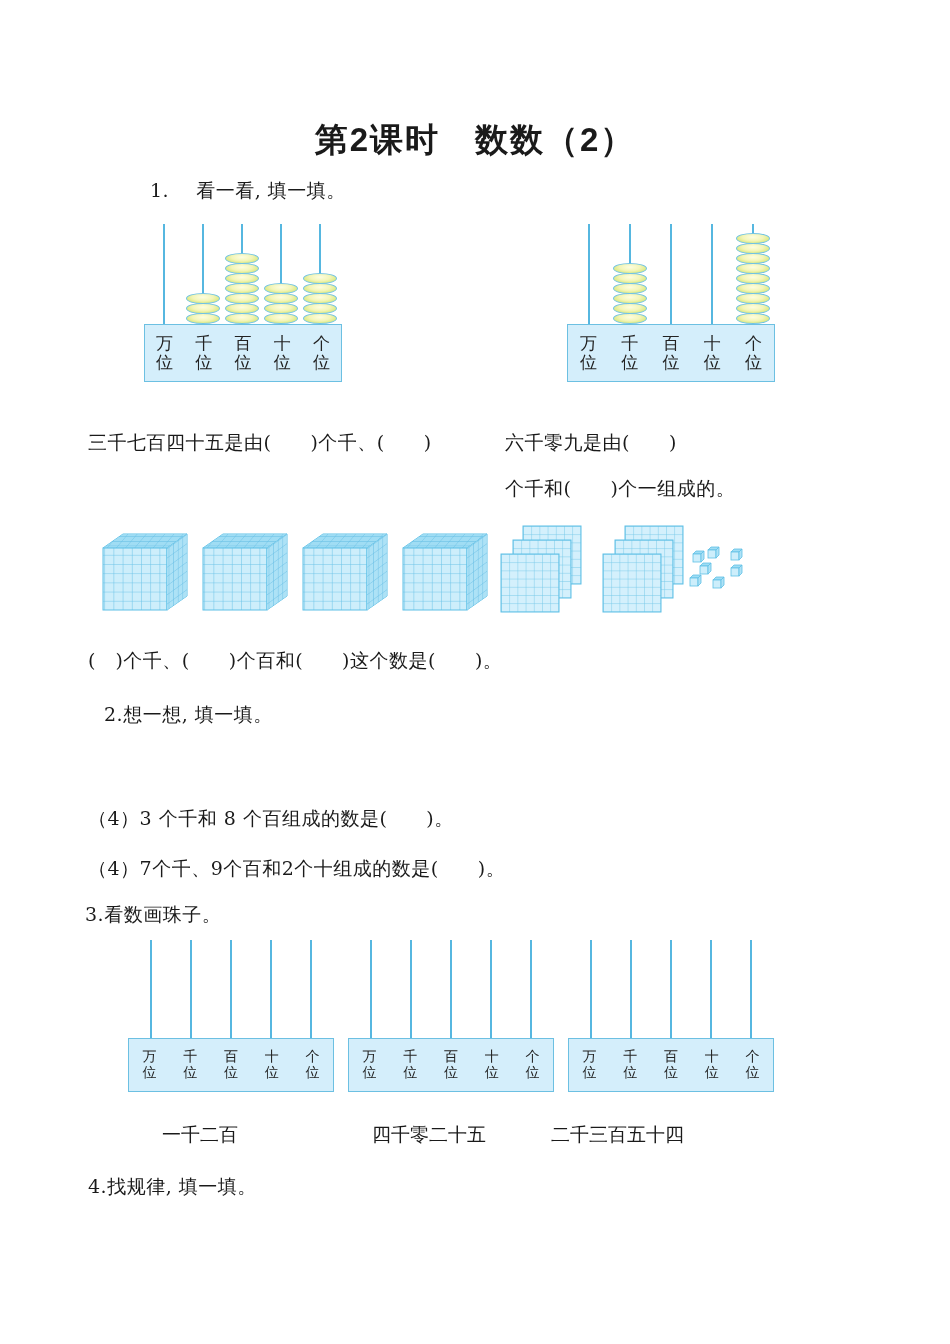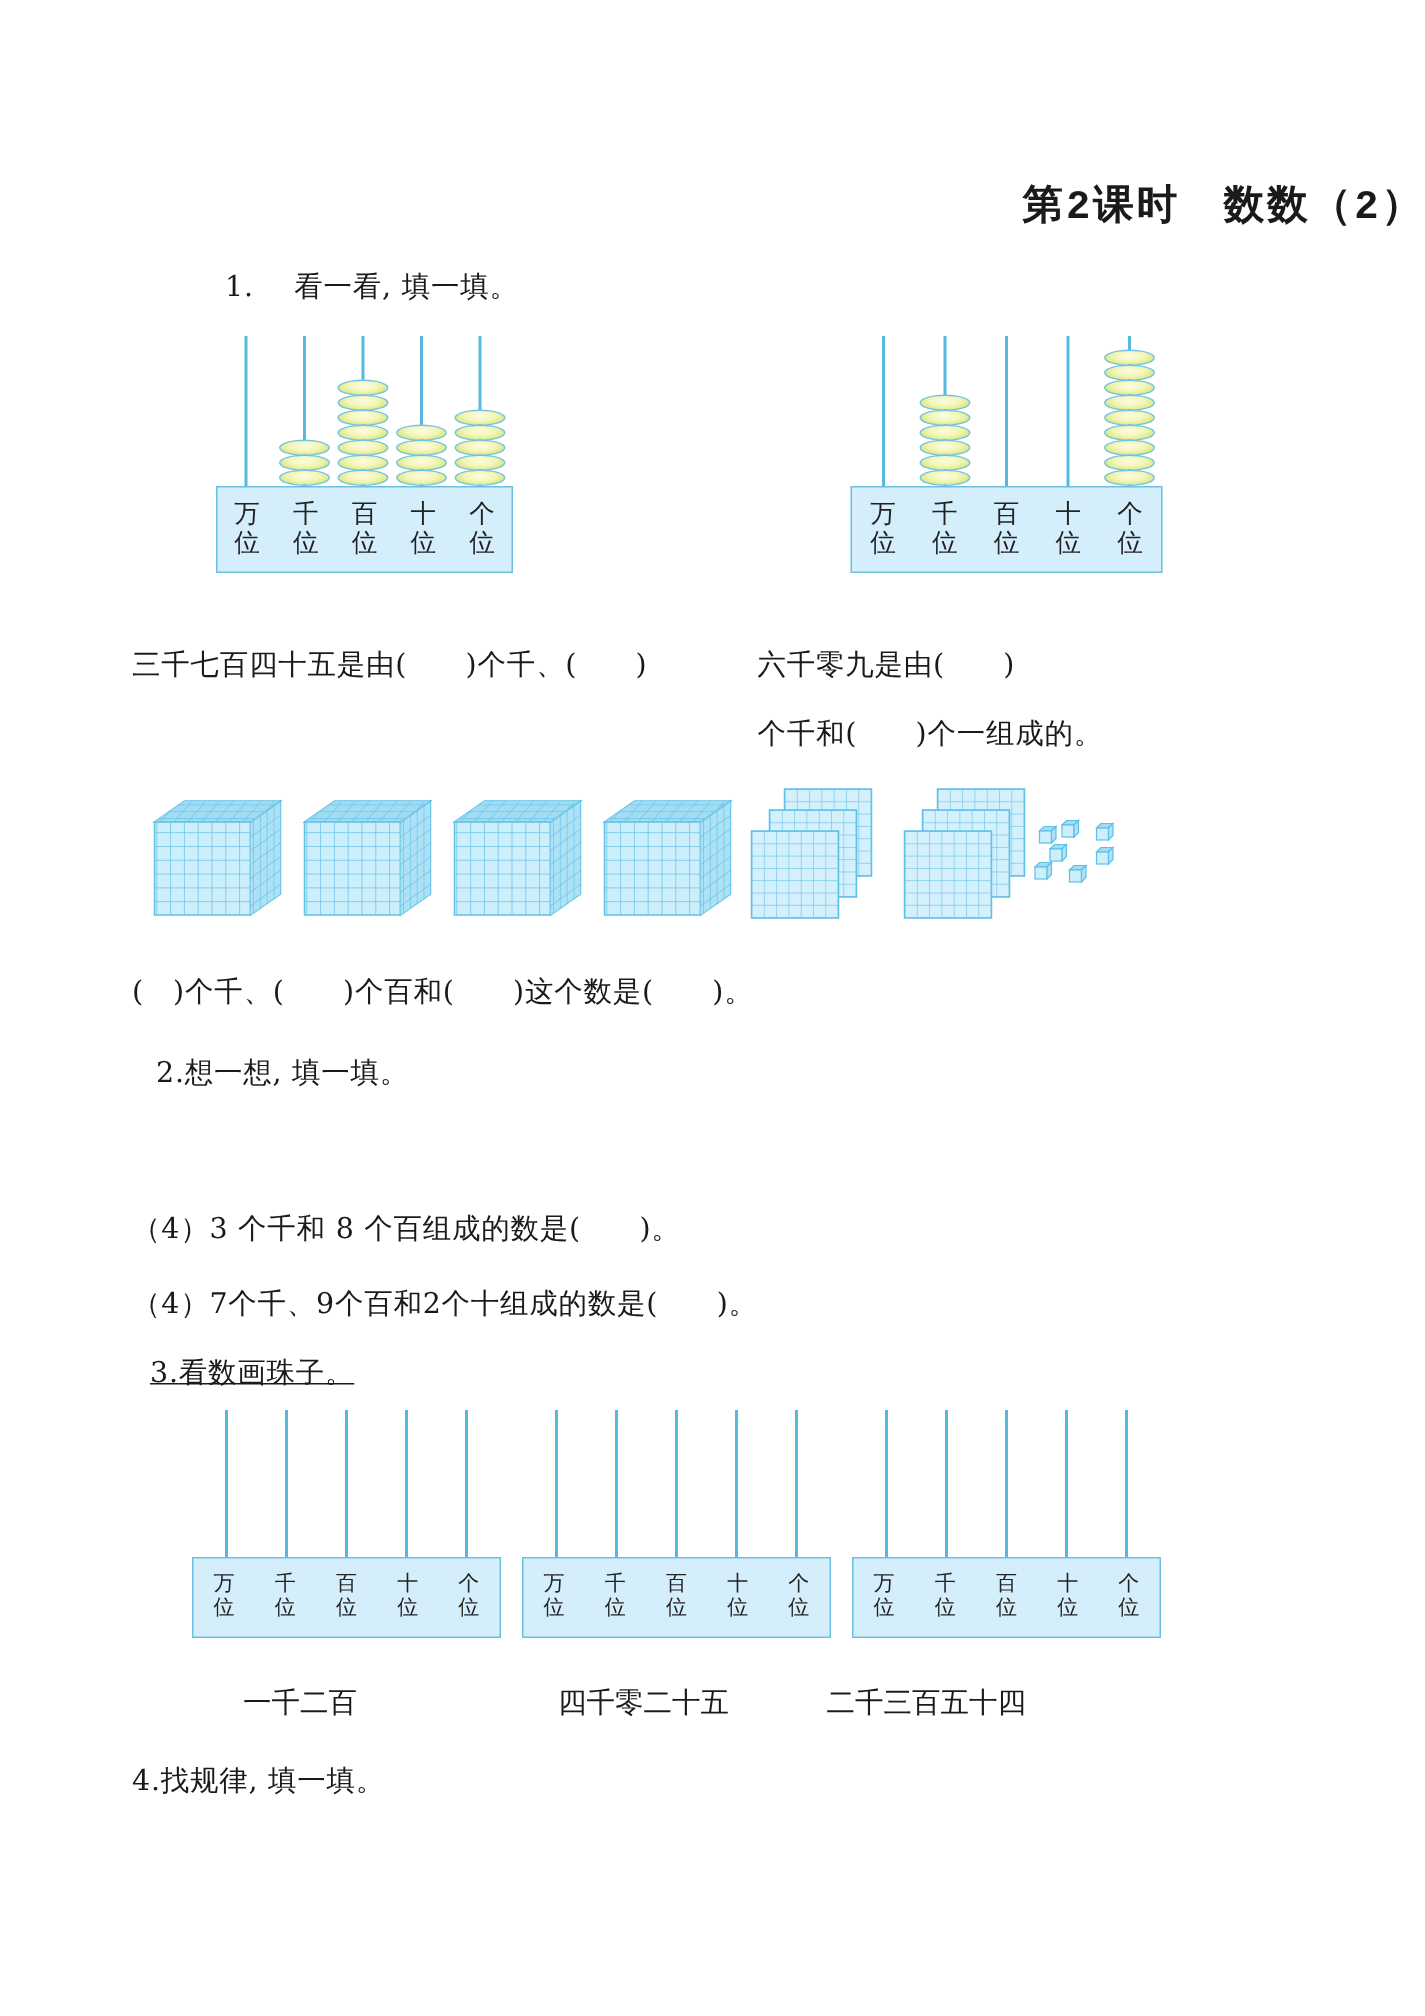--- a/index.html
+++ b/index.html
@@ -22,25 +22,25 @@
     height: 1344px;
     padding: 0;
   }
 
   
   .title {
     position: absolute;
     left: 0;
     top: 118px;
     width: 950px;
-    text-align: right;
-    font-size: 27px;
+    text-align: center;
+    font-size: 33px;
     font-weight: bold;
     letter-spacing: 2px;
-    font-family: Liberation Mono, monospace;
+    font-family: Liberation Sans, sans-serif;
   }
 
   
   .tline {
     position: absolute;
     font-size: 19px;
     white-space: nowrap;
     letter-spacing: 0.5px;
     font-family: "DejaVu Serif", "Liberation Serif", serif;
   }
@@ -361,21 +361,21 @@
   </div>
 
   <div class="tline" style="left:88px; top:648px;">(　)个千、(　　)个百和(　　)这个数是(　　)。</div>
 
   <div class="tline" style="left:104px; top:702px;">
     <span>2.</span><span>想一想, 填一填。</span>
   </div>
   <div class="tline" style="left:88px; top:806px;">（4）3 个千和 8 个百组成的数是(　　)。</div>
   <div class="tline" style="left:88px; top:856px;">（4）7个千、9个百和2个十组成的数是(　　)。</div>
 
-  <div class="tline" style="left:100px; top:902px;text-decoration:underline;">
+  <div class="tline" style="left:85px; top:902px;">
     <span>3.</span><span>看数画珠子。</span>
   </div>
 
   <div class="abacus" style="left:128px; top:940px; width:206px; height:152px;">
     <div class="rod" style="left:22px;  bottom:54px; height:98px;"></div>
     <div class="rod" style="left:62px;  bottom:54px; height:98px;"></div>
     <div class="rod" style="left:102px; bottom:54px; height:98px;"></div>
     <div class="rod" style="left:142px; bottom:54px; height:98px;"></div>
     <div class="rod" style="left:182px; bottom:54px; height:98px;"></div>
     <div class="base" style="left:0; bottom:0; width:206px; height:54px;">

